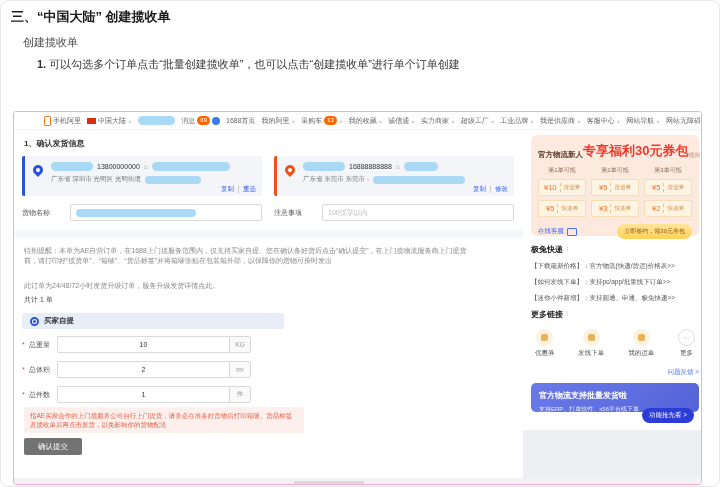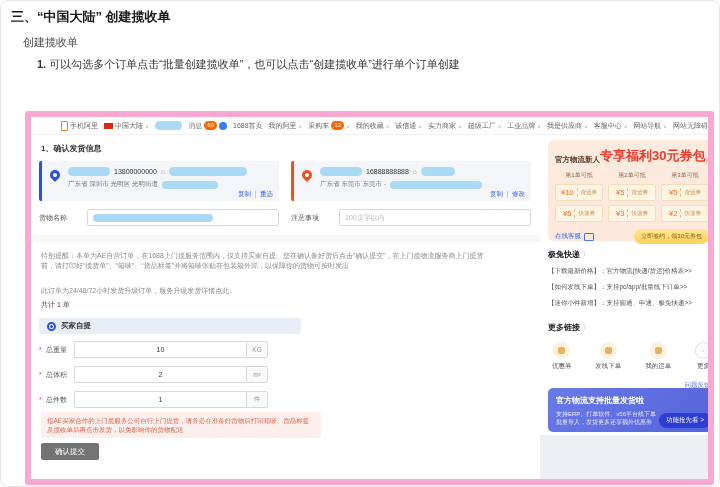--- a/index.html
+++ b/index.html
@@ -10,22 +10,22 @@
   }
   
   .doc-title { position:absolute; left:10px; top:7px; font-size:13px; font-weight:bold; color:#1a1a1a; }
   .doc-subtitle { position:absolute; left:22px; top:34px; font-size:11px; color:#4a4a4a; }
   .doc-step { position:absolute; left:36px; font-size:11px; color:#333; }
   .doc-step .num { font-weight:bold; margin-right:3px; }
   .step1 { top:56px; } .step2 { top:81px; }
 
   
   .frame {
-    position:absolute; left:24px; top:110px; width:689px; height:374px;
-    border:6px solid #f9a8d4; border-radius:3px; background:#fff; overflow:hidden; box-sizing:border-box;
+    position:absolute; left:12px; top:110px; width:689px; height:374px;
+    border:1px solid #f9a8d4; border-radius:3px; background:#fff; overflow:hidden; box-sizing:border-box;
   }
   
   .nav {
     position:absolute; left:0; top:0; width:100%; height:18px; box-sizing:border-box;
     display:flex; align-items:center; gap:6px; padding-left:30px;
     font-size:7px; color:#666; white-space:nowrap; border-bottom:1px solid #f2f2f2; background:#fff;
   }
   .nav-item { display:inline-flex; align-items:center; gap:2px; cursor:pointer; }
   .chev { font-size:5px; color:#999; transform:scaleY(.8); }
   .badge { background:#ff6600; color:#fff; border-radius:6px; padding:0 3px; font-size:6px; line-height:9px; height:9px; }
@@ -100,31 +100,31 @@
   .tt { font-size:5.5px; color:#cf9350; }
   .cp-foot { display:flex; align-items:center; justify-content:space-between; margin-top:7px; }
   .cs-link { display:inline-flex; align-items:center; gap:3px; font-size:6.5px; color:#3b63f0; cursor:pointer; }
   .chat-ic { width:8px; height:6px; border:1px solid #4a72f5; border-radius:1px; }
   .cp-cta { background:linear-gradient(180deg,#ffe49a,#ffd257); color:#8a5a16; font-size:6px; padding:3px 7px; border-radius:9px; cursor:pointer; white-space:nowrap; }
 
   .notice-panel { position:absolute; left:517px; top:132px; width:168px; background:#fff; }
   .np-title { display:flex; align-items:center; gap:3px; font-size:8px; font-weight:bold; color:#222; cursor:pointer; }
   .np-title .arr { font-size:6px; color:#666; font-weight:normal; }
   .np-item { margin-top:7px; font-size:6.5px; color:#555; white-space:nowrap; overflow:hidden; cursor:pointer; }
-  .np-more { margin-top:14px; }
+  .np-more { margin-top:6px; }
   .quick-links { display:flex; justify-content:space-between; margin-top:9px; padding:0 4px; }
   .ql { display:flex; flex-direction:column; align-items:center; gap:3px; cursor:pointer; }
   .ql-icon { width:17px; height:17px; border-radius:50%; background:#fcf2e0; display:flex; align-items:center; justify-content:center; }
   .ql-icon::after { content:""; width:7px; height:7px; background:#e9b25b; border-radius:2px; }
   .ql-icon.more { background:#fff; border:1px solid #ddd; box-sizing:border-box; color:#999; font-size:7px; }
   .ql-icon.more::after { display:none; }
   .ql-label { font-size:6.5px; color:#555; }
   .feedback { margin-top:10px; text-align:right; font-size:6.5px; color:#4a72f5; cursor:pointer; }
 
-  .promo-panel { position:absolute; left:517px; top:271px; width:168px; height:44px; border-radius:5px;
+  .promo-panel { position:absolute; left:517px; top:271px; width:168px; height:29px; border-radius:5px;
     background:linear-gradient(135deg,#6b7ae9,#5463d8); box-sizing:border-box; padding:7px 8px; color:#fff; }
   .pp-title { font-size:8px; font-weight:bold; }
   .pp-body { margin-top:4px; width:100px; font-size:6px; line-height:8px; opacity:.85; }
   .pp-cta { position:absolute; right:5px; top:25px; background:#2c3dd6; color:#fff; font-size:6.5px; padding:3px 7px; border-radius:9px; cursor:pointer; white-space:nowrap; }
 </style>
 </head>
 <body>
 
 <div class="page">
 

